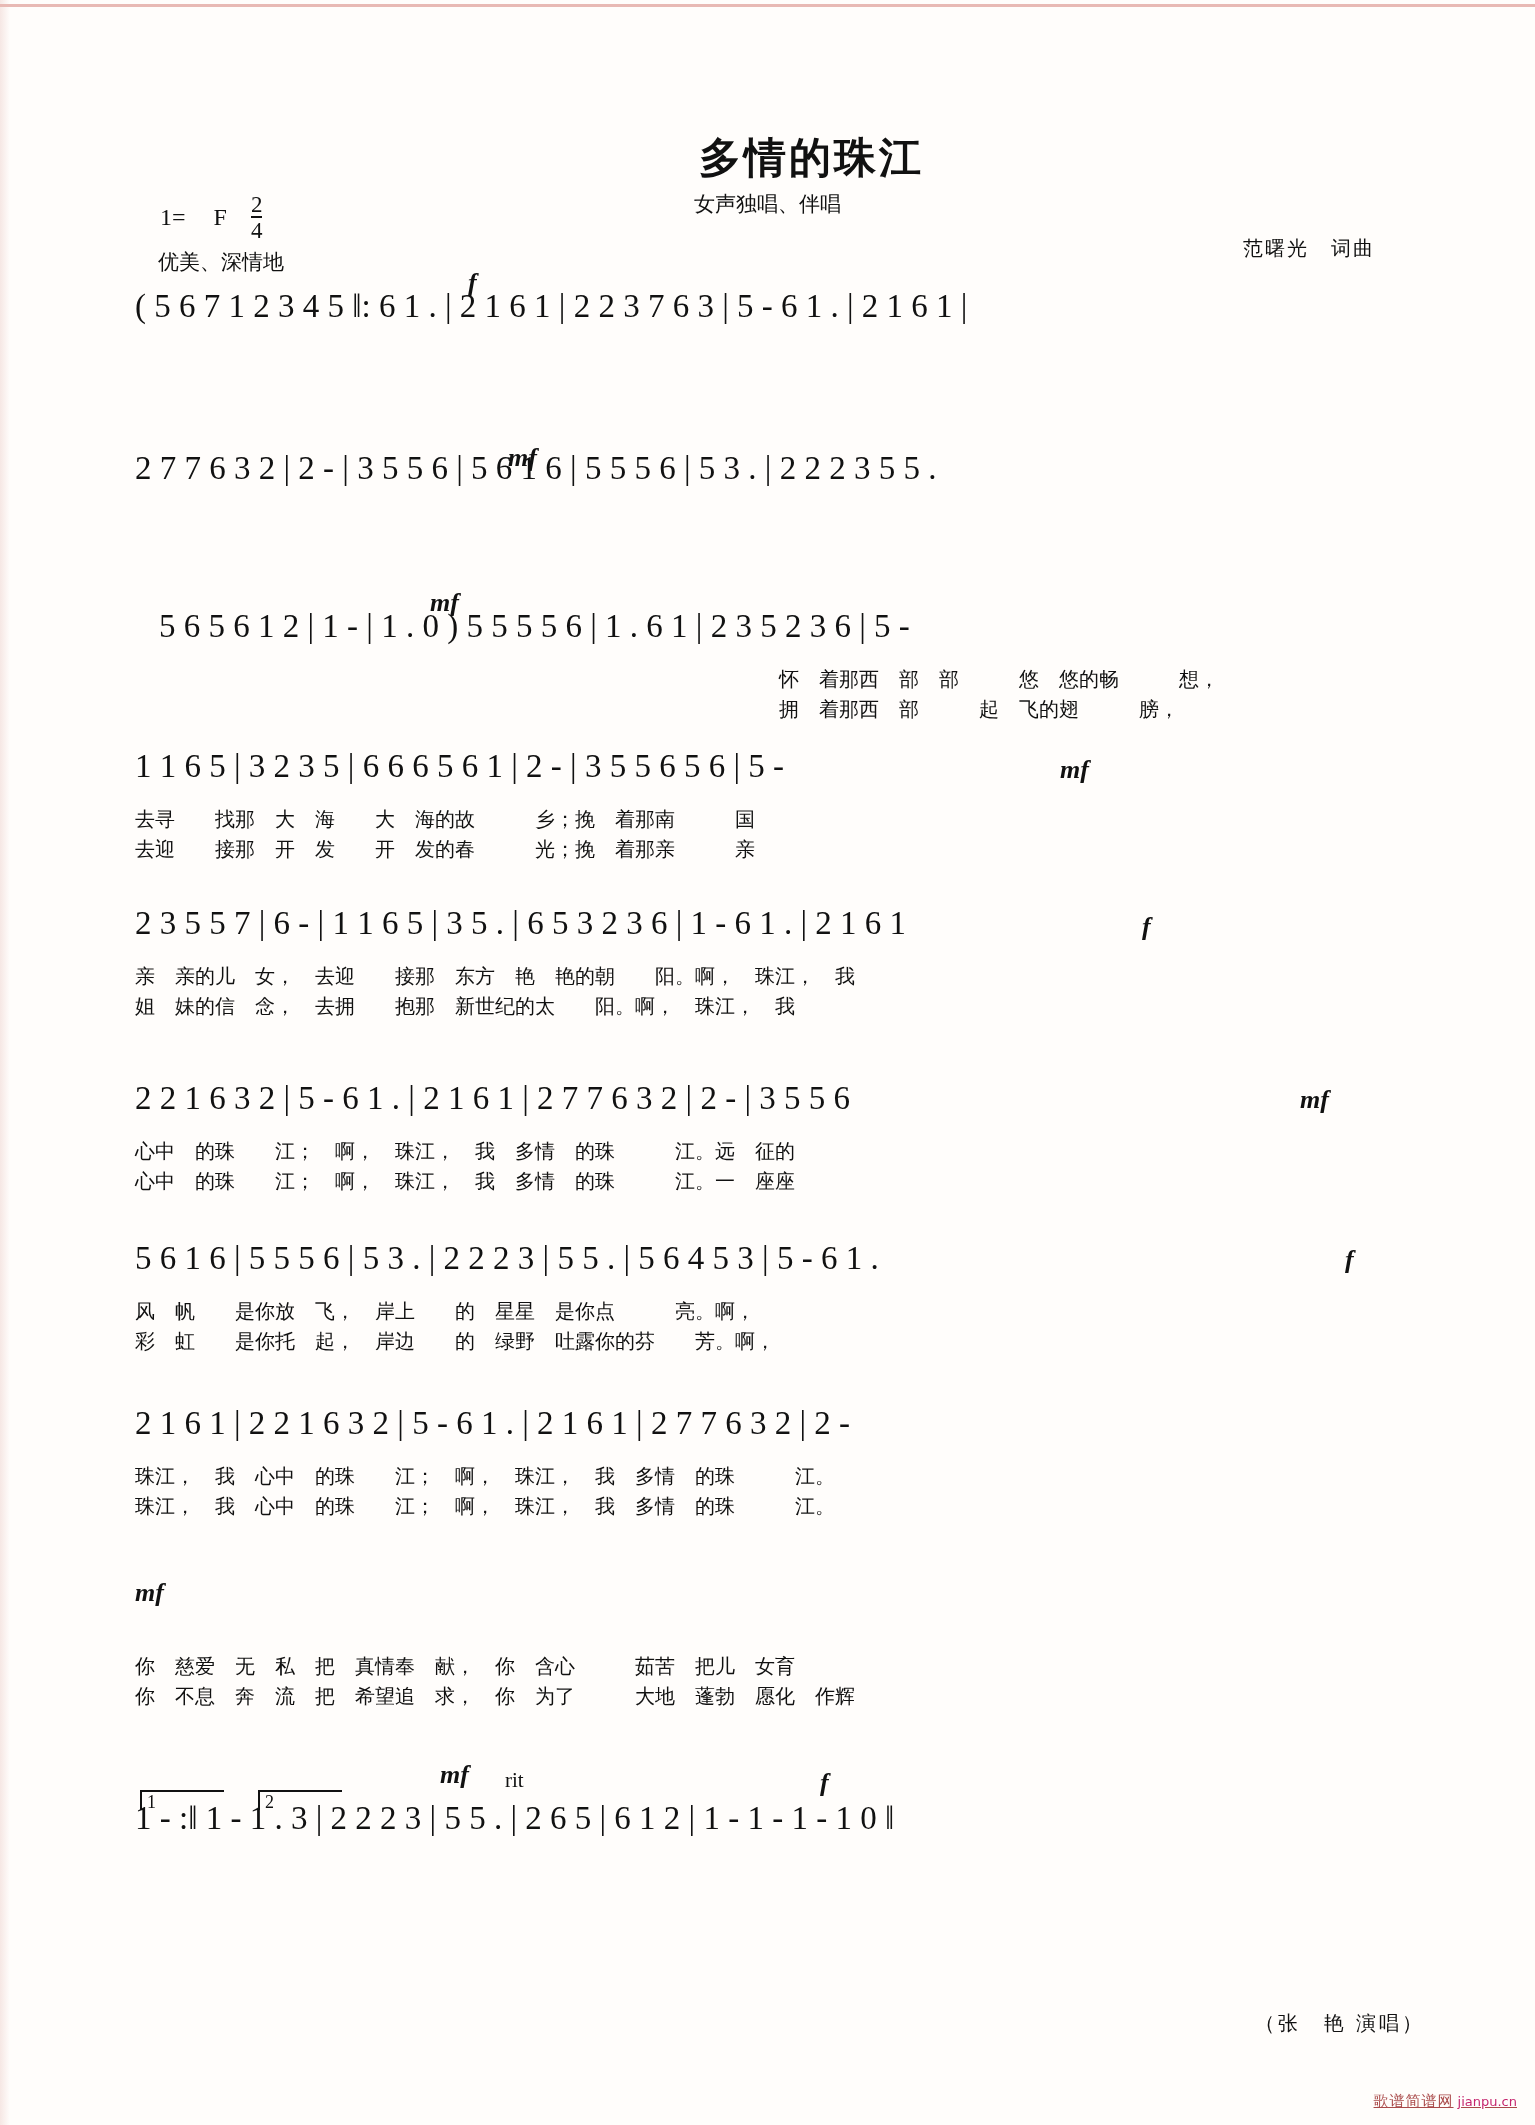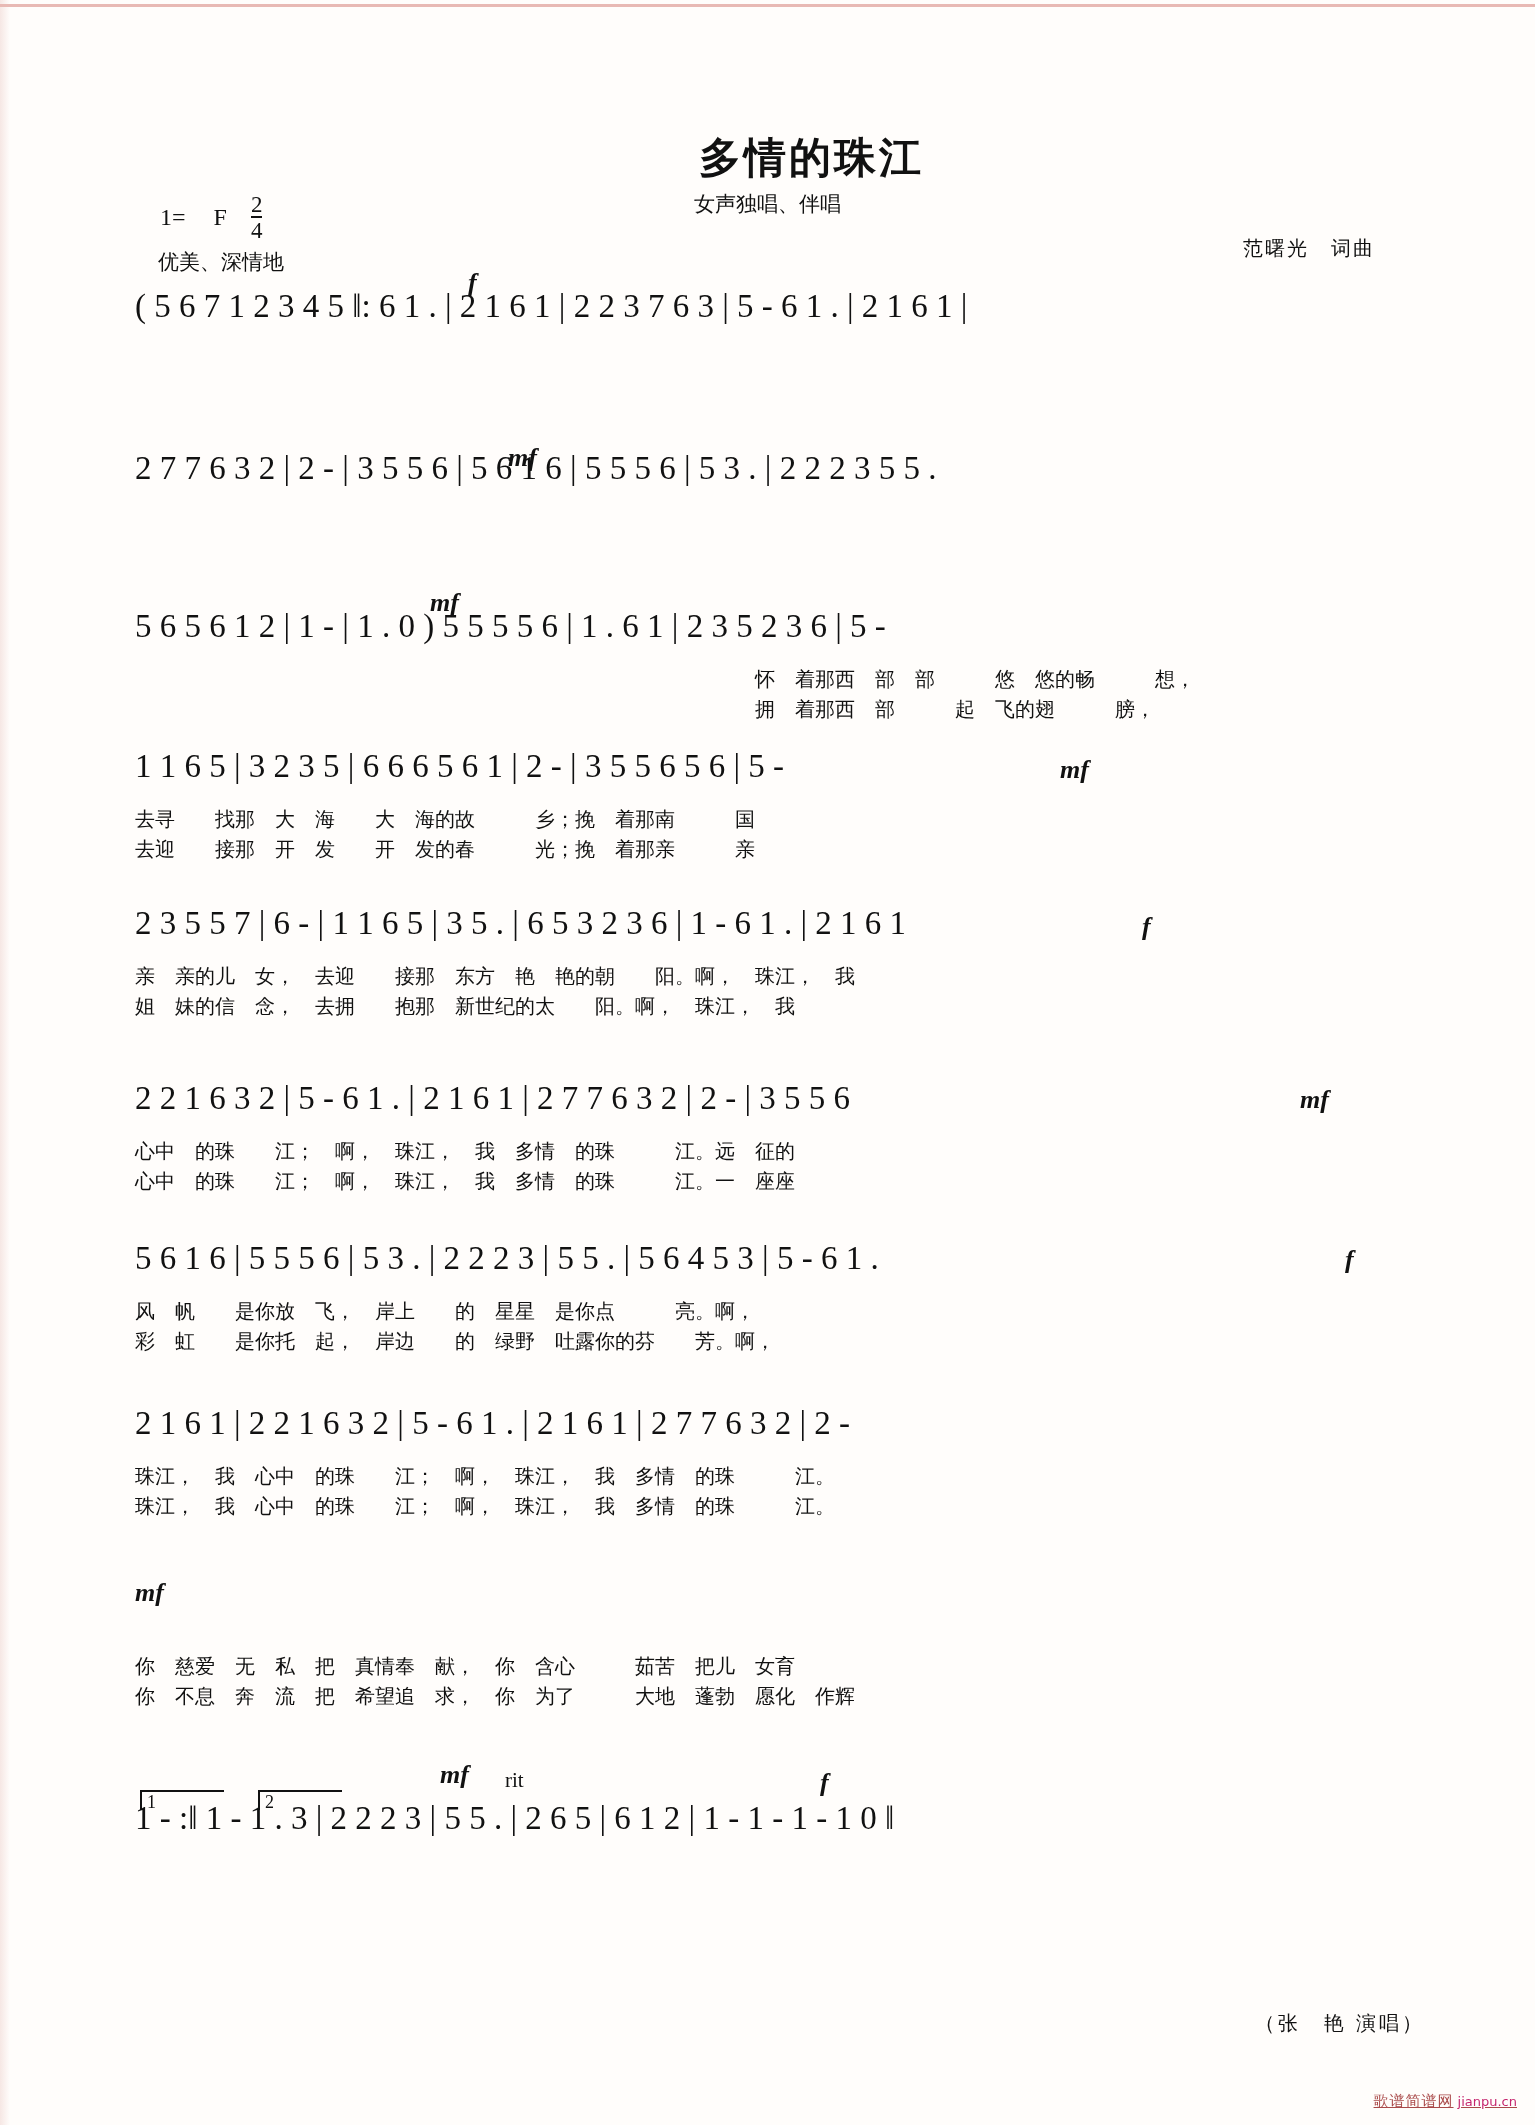--- a/index.html
+++ b/index.html
@@ -200,21 +200,21 @@
   </div>
 
   <div class="stave" style="top:288px;">
     <div class="notes">( 5 6 7 1 2 3 4 5    ‖: 6 1 .  | 2 1       6 1 | 2 2   3 7   6 3 | 5  -  6 1 .  | 2 1        6 1 |</div>
   </div>
 
   <div class="stave" style="top:450px;">
     <div class="notes">2 7  7 6   3 2 | 2  - | 3 5 5 6 | 5 6 1        6 | 5 5 5 6 | 5 3 .   | 2 2        2 3   5 5 .</div>
   </div>
 
-  <div class="stave" style="top:608px;">
+  <div class="stave" style="top:608px;margin-left:24px;">
     <div class="notes">5 6   5 6 1 2   | 1  - | 1 . 0 )  5   5 5 5 6 | 1 .        6 1 | 2   3 5 2 3 6   | 5  -</div>
     <div class="lyr l1" style="left:620px;">怀　着那西　部　部　　　悠　悠的畅　　　想，</div>
     <div class="lyr l2" style="left:620px;">拥　着那西　部　　　起　飞的翅　　　膀，</div>
   </div>
 
   <div class="stave" style="top:748px;">
     <div class="notes">1 1       6 5 | 3 2 3       5 | 6   6 6 5 6 1    | 2  - | 3   5 5 6   5 6 | 5  -</div>
     <div class="lyr l2">去迎　　接那　开　发　　开　发的春　　　光；挽　着那亲　　　亲</div>
     <div class="lyr l1">去寻　　找那　大　海　　大　海的故　　　乡；挽　着那南　　　国</div>
   </div>

